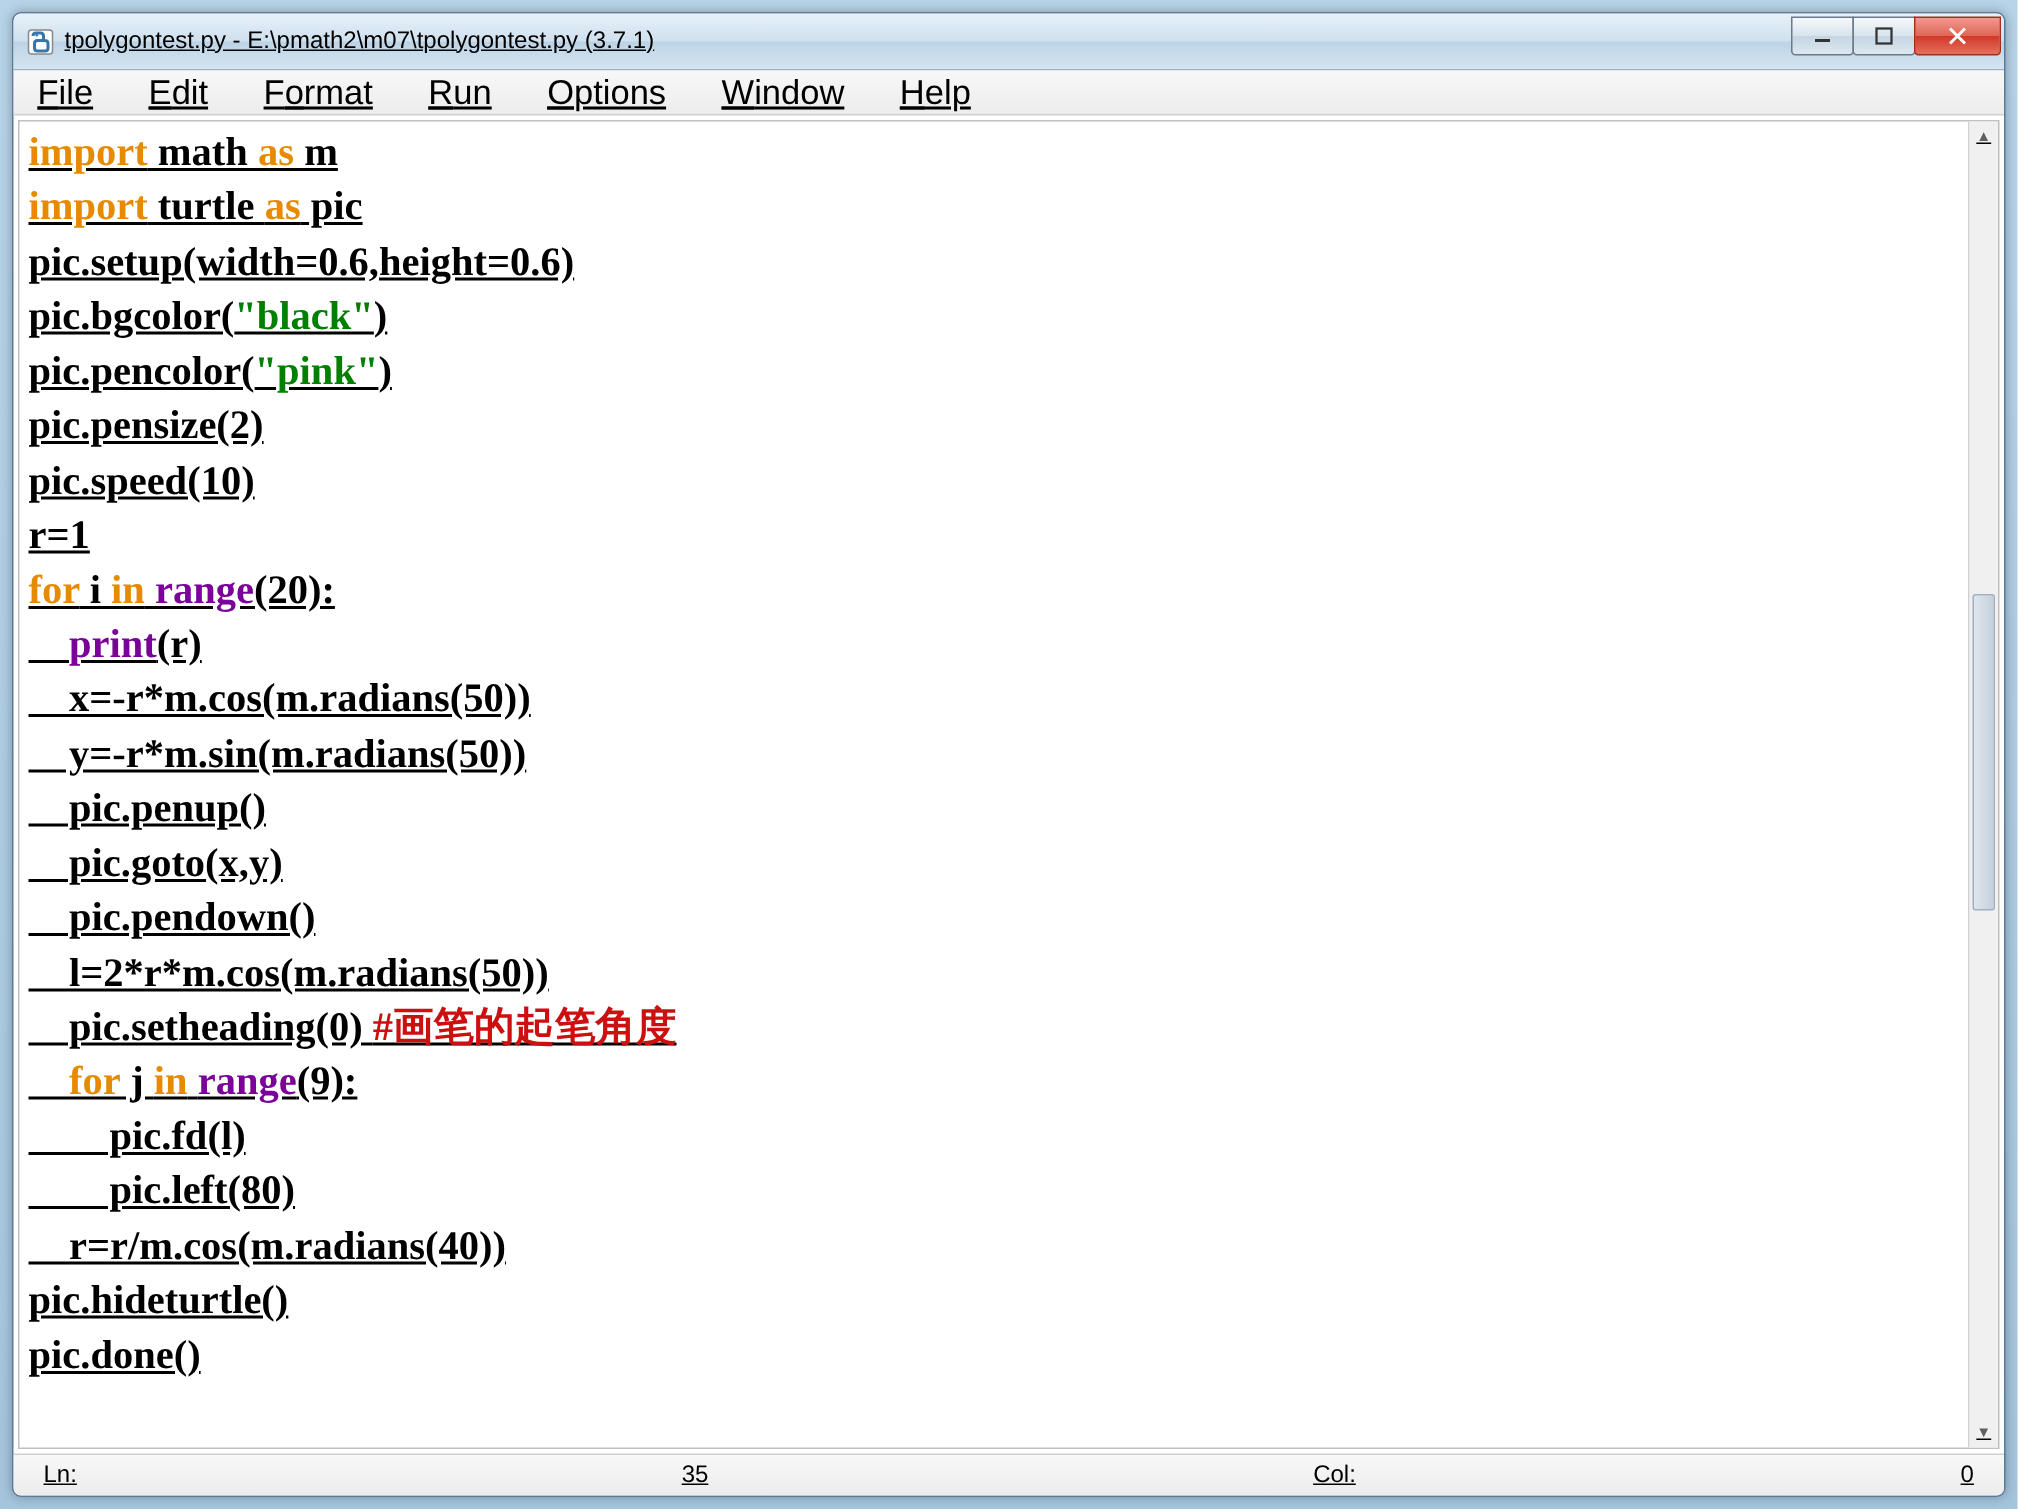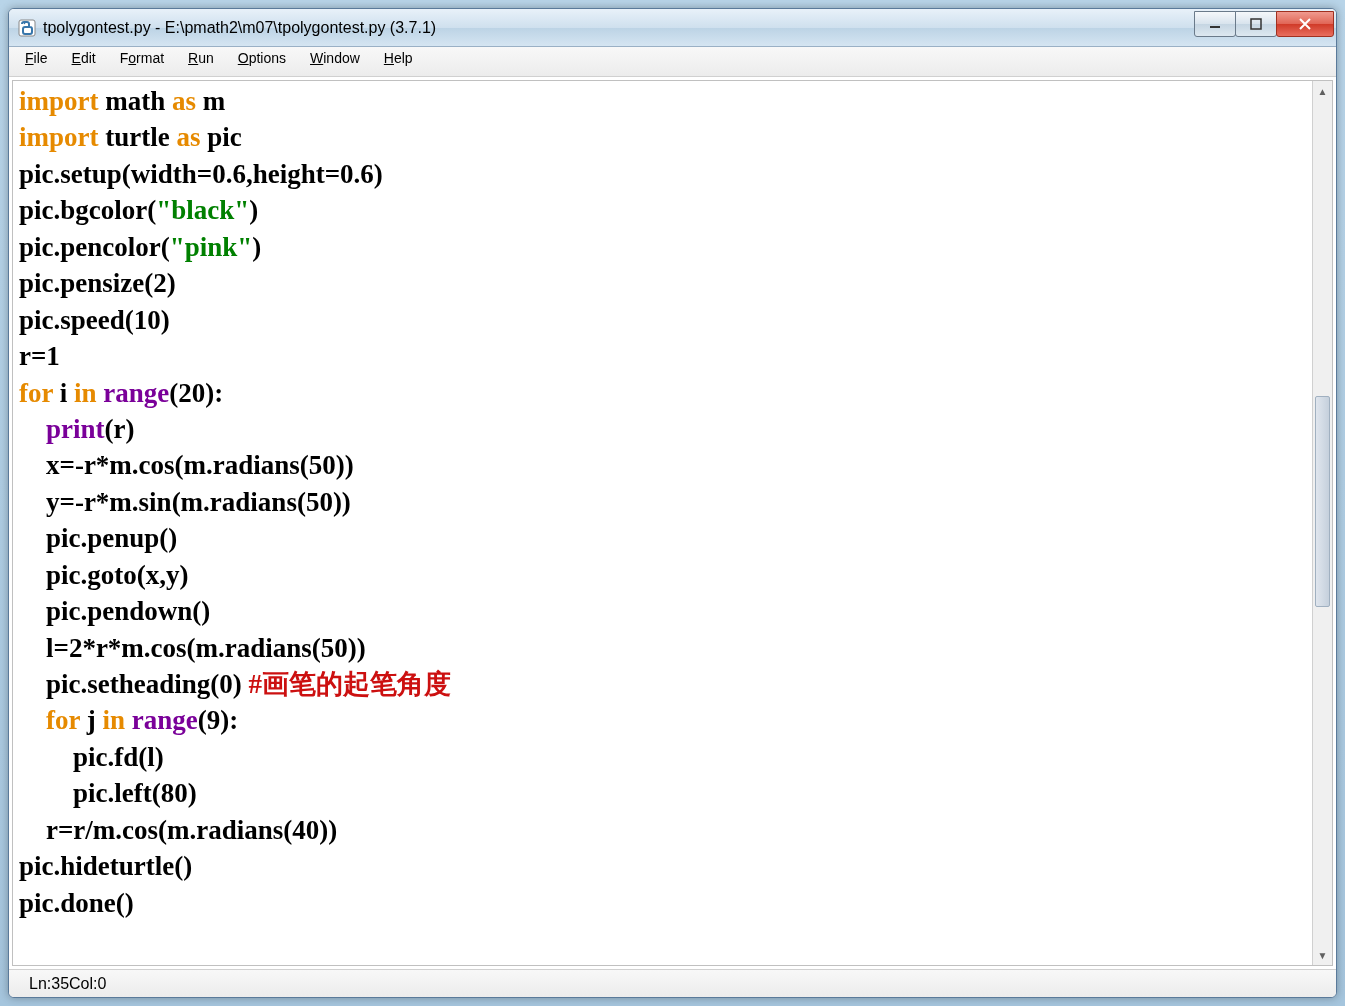--- a/index.html
+++ b/index.html
@@ -18,20 +18,21 @@
     .window {
       width: 100%;
       height: 100%;
       background: #fff;
       border: 1px solid #5a7a9a;
       border-radius: 6px;
       box-shadow: 0 0 8px rgba(0,0,0,0.3);
       display: flex;
       flex-direction: column;
       overflow: hidden;
+      text-decoration: underline;
     }
     .titlebar {
       height: 38px;
       background: linear-gradient(180deg, #e8f1f9 0%, #cfe0ee 50%, #bcd3e5 51%, #d5e5f2 100%);
       display: flex;
       align-items: center;
       padding: 0 2px 0 8px;
       border-bottom: 1px solid #9ab0c5;
     }
     .title-icon {
@@ -70,24 +71,25 @@
       width: 58px;
       background: linear-gradient(180deg, #f09a8f 0%, #e06555 50%, #d03a28 51%, #e86e5e 100%);
       color: #fff;
       border-color: #a03020;
     }
     .menubar {
       height: 30px;
       background: linear-gradient(180deg, #f8f8f8 0%, #ececec 100%);
       border-bottom: 1px solid #d0d0d0;
       display: flex;
-      align-items: flex-start;
+      align-items: center;
       padding: 0 4px;
-      font-size: 14px;
-      color: #000;
+      font-size: 23px;
+      color: #000;
+      gap: 13px;
     }
     .menu-item {
       padding: 3px 12px;
       cursor: default;
     }
     .menu-underline {
       text-decoration: underline;
     }
     .editor-wrap {
       flex: 1;
@@ -138,21 +140,21 @@
       background: linear-gradient(90deg, #e0e6ee 0%, #c5d0dc 100%);
       border: 1px solid #a0b0c0;
       border-radius: 2px;
     }
     .statusbar {
       height: 28px;
       background: linear-gradient(180deg, #f8f8f8 0%, #ececec 100%);
       border-top: 1px solid #d0d0d0;
       display: flex;
       align-items: center;
-      justify-content: flex-start;
+      justify-content: space-between;
       padding: 0 20px;
       font-size: 16px;
       color: #000;
     }
     
     .kw-orange { color: #e68a00; }
     .kw-purple { color: #7a0099; }
     .str-green { color: #008000; }
     .comment-red { color: #cc1010; }
   </style>

